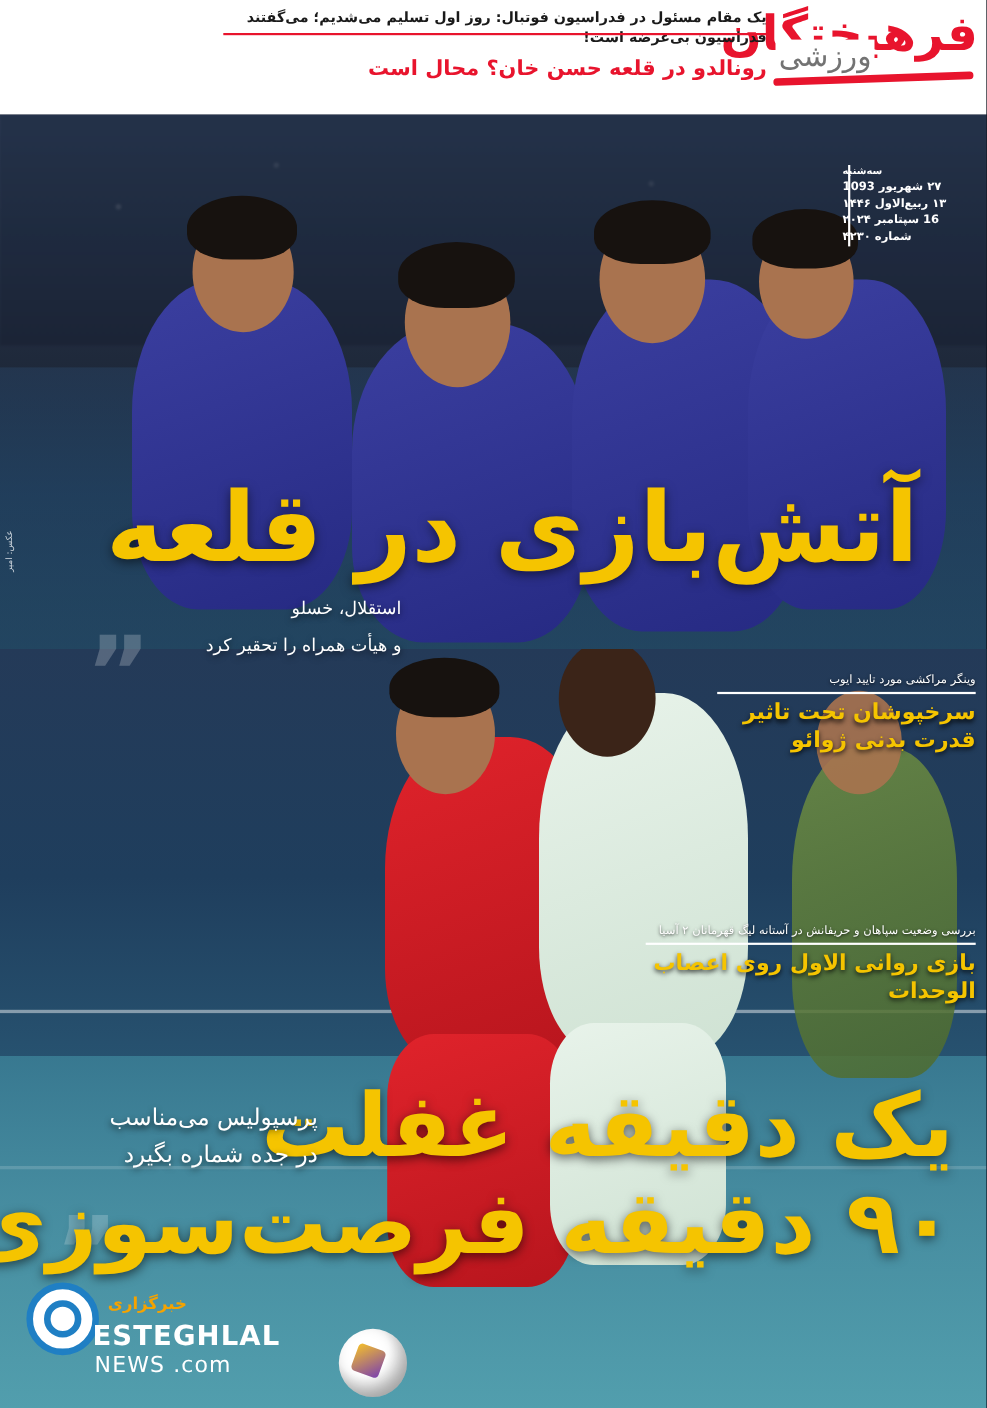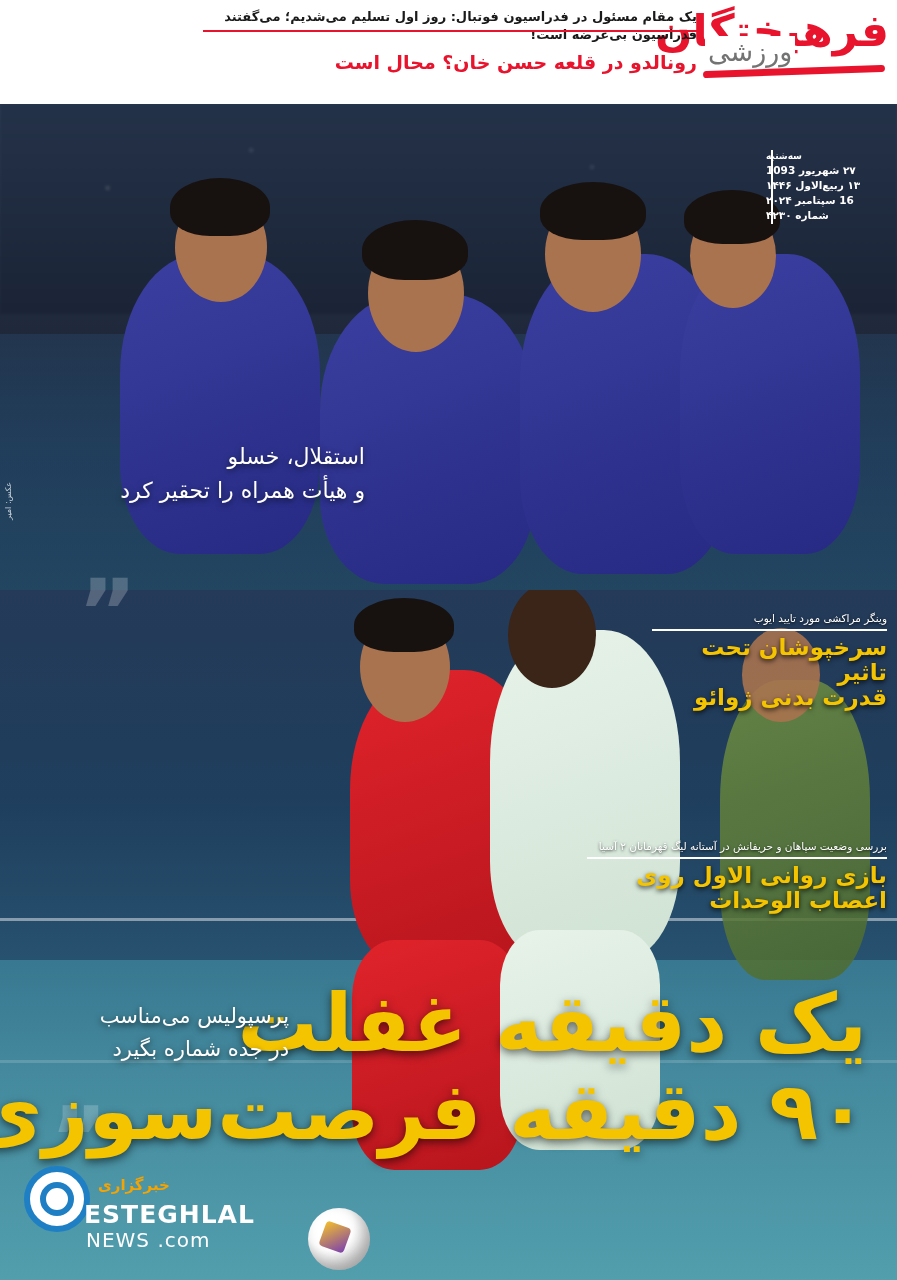--- a/index.html
+++ b/index.html
@@ -179,21 +179,21 @@
   .h1-main {
     font-size: 88px;
     font-weight: bold;
     color: #f5c400;
     line-height: 96px;
     text-shadow: 0 3px 10px rgba(0,0,0,.55);
     white-space: nowrap;
   }
   .h1-sub {
     margin-top: 8px;
-    font-size: 22px;
+    font-size: 16px;
     color: #ffffff;
     line-height: 34px;
     text-shadow: 0 2px 6px rgba(0,0,0,.6);
     padding-right: 470px;
   }
   .quote-mark {
     position: absolute;
     top: 560px; right: 760px;
     font-size: 90px;
     color: rgba(255,255,255,.22);
@@ -215,21 +215,21 @@
     color: #ffffff;
     line-height: 16px;
     text-shadow: 0 1px 3px rgba(0,0,0,.8);
   }
   .teaser .rule {
     width: 100%; height: 2px;
     background: #ffffff;
     margin: 3px 0 4px 0;
   }
   .teaser .title {
-    font-size: 23px;
+    font-size: 20px;
     font-weight: bold;
     color: #f5c400;
     line-height: 25px;
     text-shadow: 0 2px 5px rgba(0,0,0,.8);
   }
   .teaser.t1 { top: 610px; width: 235px; }
   .teaser.t2 { top: 700px; }
   .teaser.t3 { top: 838px; }
 
   
@@ -376,20 +376,21 @@
   <div class="issue-box">
     <div class="weekday">سه‌شنبه</div>
     <div class="line">۲۷ شهریور 1093</div>
     <div class="line">۱۳ ربیع‌الاول ۱۴۴۶</div>
     <div class="line">16 سپتامبر ۲۰۲۴</div>
     <div class="line">شماره ۴۲۳۰</div>
   </div>
 
   <div class="quote-mark">”</div>
   <div class="h1-wrap">
+    <div class="h1-main">آتش‌بازی در قلعه</div>
     <div class="h1-sub">استقلال، خسلو</div>
     <div class="h1-sub" style="margin-top:0;">و هیأت همراه را تحقیر کرد</div>
   </div>
 
   <div class="teaser t1">
     <div class="kicker">وینگر مراکشی مورد تایید ایوب</div>
     <div class="rule"></div>
     <div class="title">سرخپوشان تحت تاثیر</div>
     <div class="title">قدرت بدنی ژوائو</div>
   </div>

